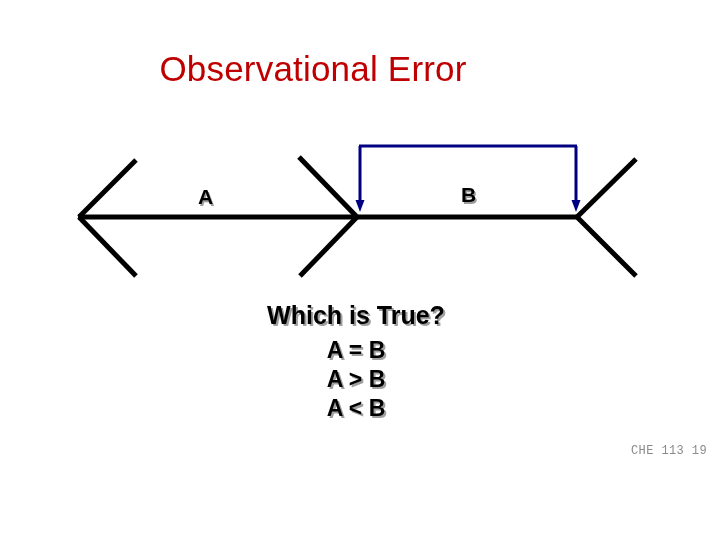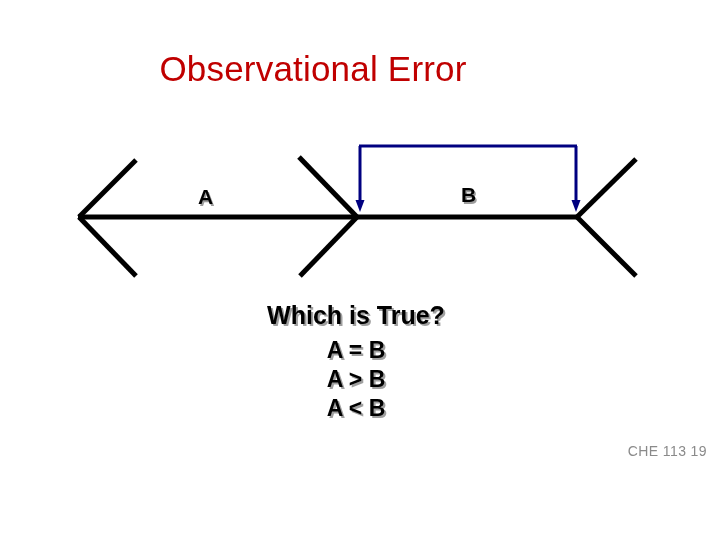--- a/index.html
+++ b/index.html
@@ -90,22 +90,22 @@
     white-space: nowrap;
   }
   #opt-0 { margin-top: 6px; }
 
   
   #footer-note {
     position: absolute;
     right: 13px;
     bottom: 18px;
     color: #8a8a8a;
-    font-family: Liberation Sans, sans-serif;
-    font-size: 14px;
+    font-family: Liberation Mono, monospace;
+    font-size: 12px;
     line-height: 12px;
     letter-spacing: 0.4px;
     white-space: nowrap;
   }
 </style>
 </head>
 <body>
 
 <div id="slide">
 

